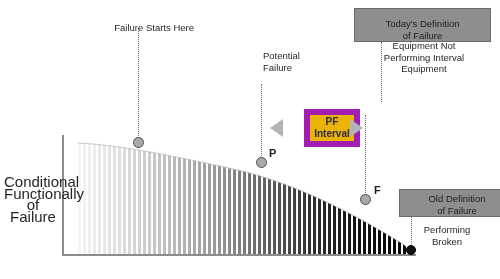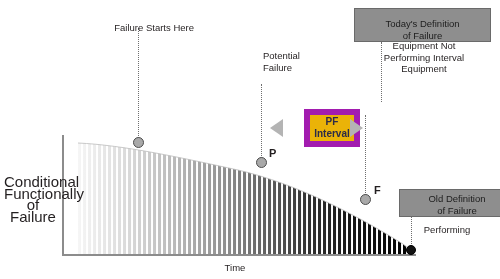--- a/index.html
+++ b/index.html
@@ -131,21 +131,20 @@
 
   <div class="abs axis-y"></div>
   <div class="abs axis-x"></div>
 
   <div class="abs ylabel">
     <div>Conditional</div>
     <div>Functionally</div>
     <div>of Failure</div>
   </div>
 
-  <div class="abs xlabel">Time</div>
 
   <div class="abs dot-open" style="left:133px;top:137px;"></div>
 
   <div class="abs dot-open" style="left:256px;top:157px;"></div>
   <div class="abs mk-label" style="left:269px;top:147px;">P</div>
 
   <div class="abs dot-open" style="left:360px;top:194px;"></div>
   <div class="abs mk-label" style="left:374px;top:184px;">F</div>
 
   <div class="abs dot-solid" style="left:406px;top:245px;"></div>
@@ -181,15 +180,16 @@
 
   <div class="abs graybox" style="left:399px;top:189px;width:108px;height:28px;padding-left:8px;">
     <span>
       <span>Old Definition</span><br>
       <span>of Failure</span>
     </span>
   </div>
 
   <div class="abs callout" style="left:399px;top:224px;width:96px;text-align:center;">
     <div>Performing</div>
+    <div>Broken</div>
   </div>
 
 </div>
 
 </body></html>

